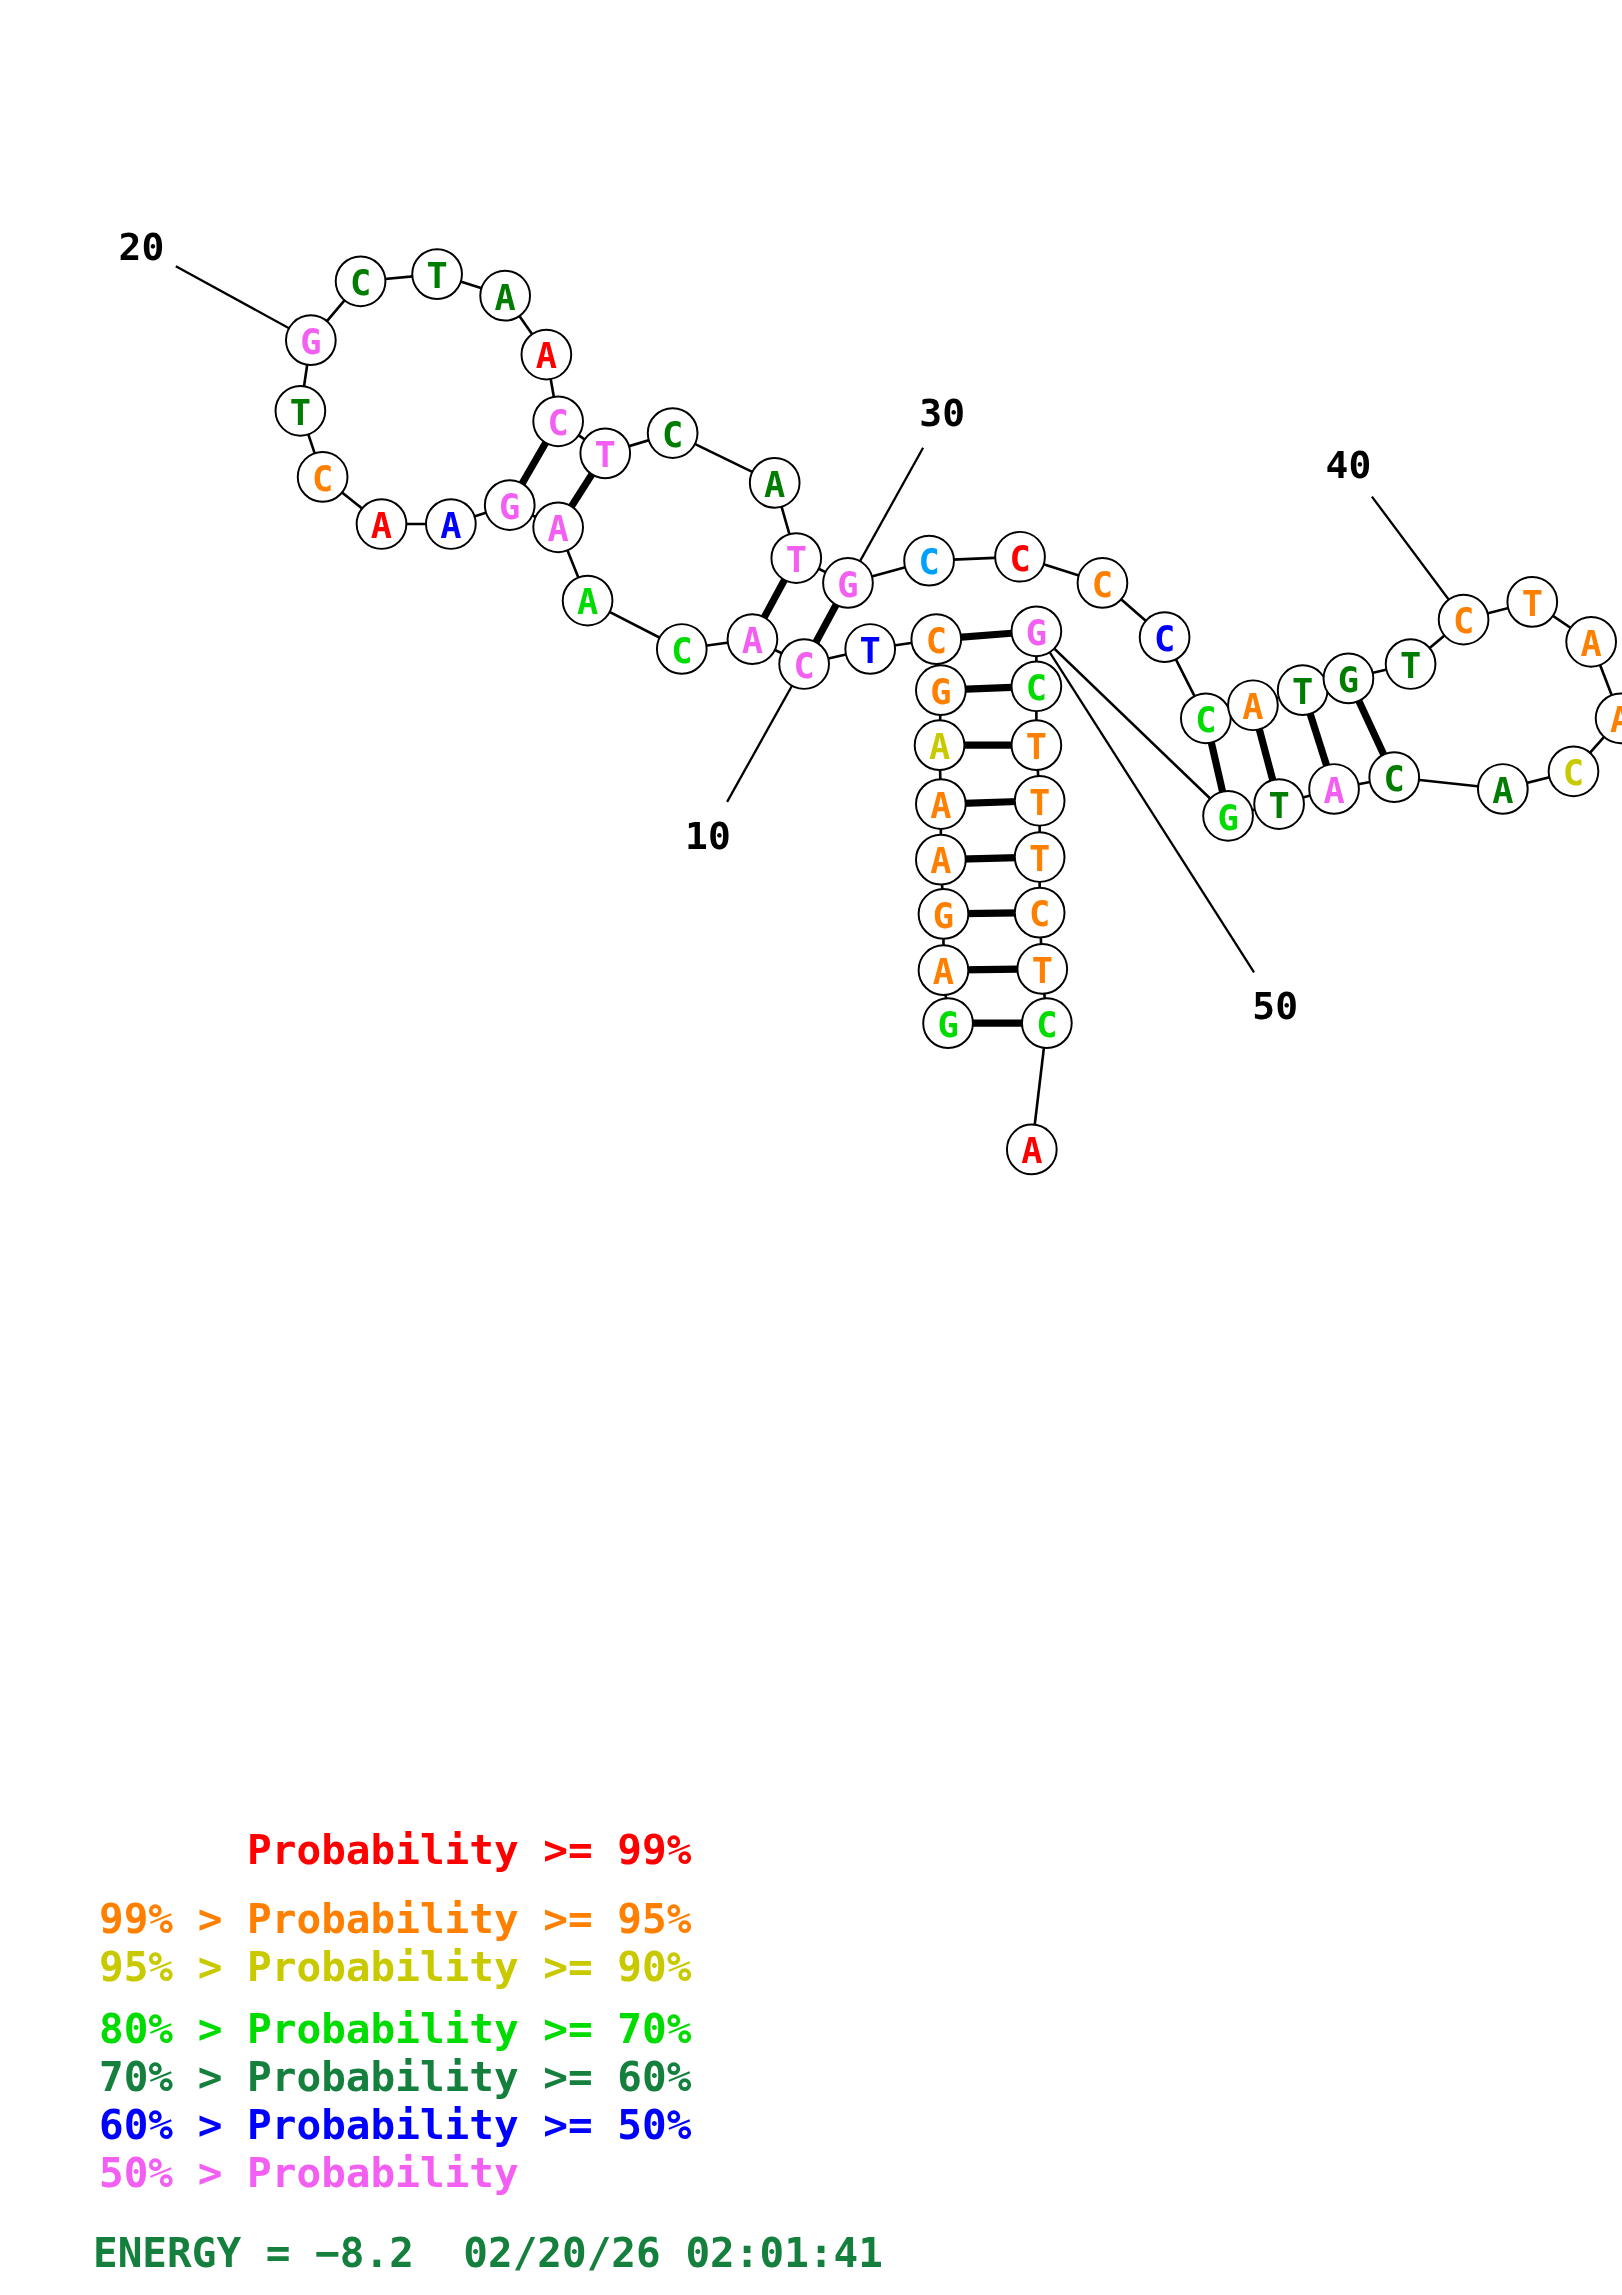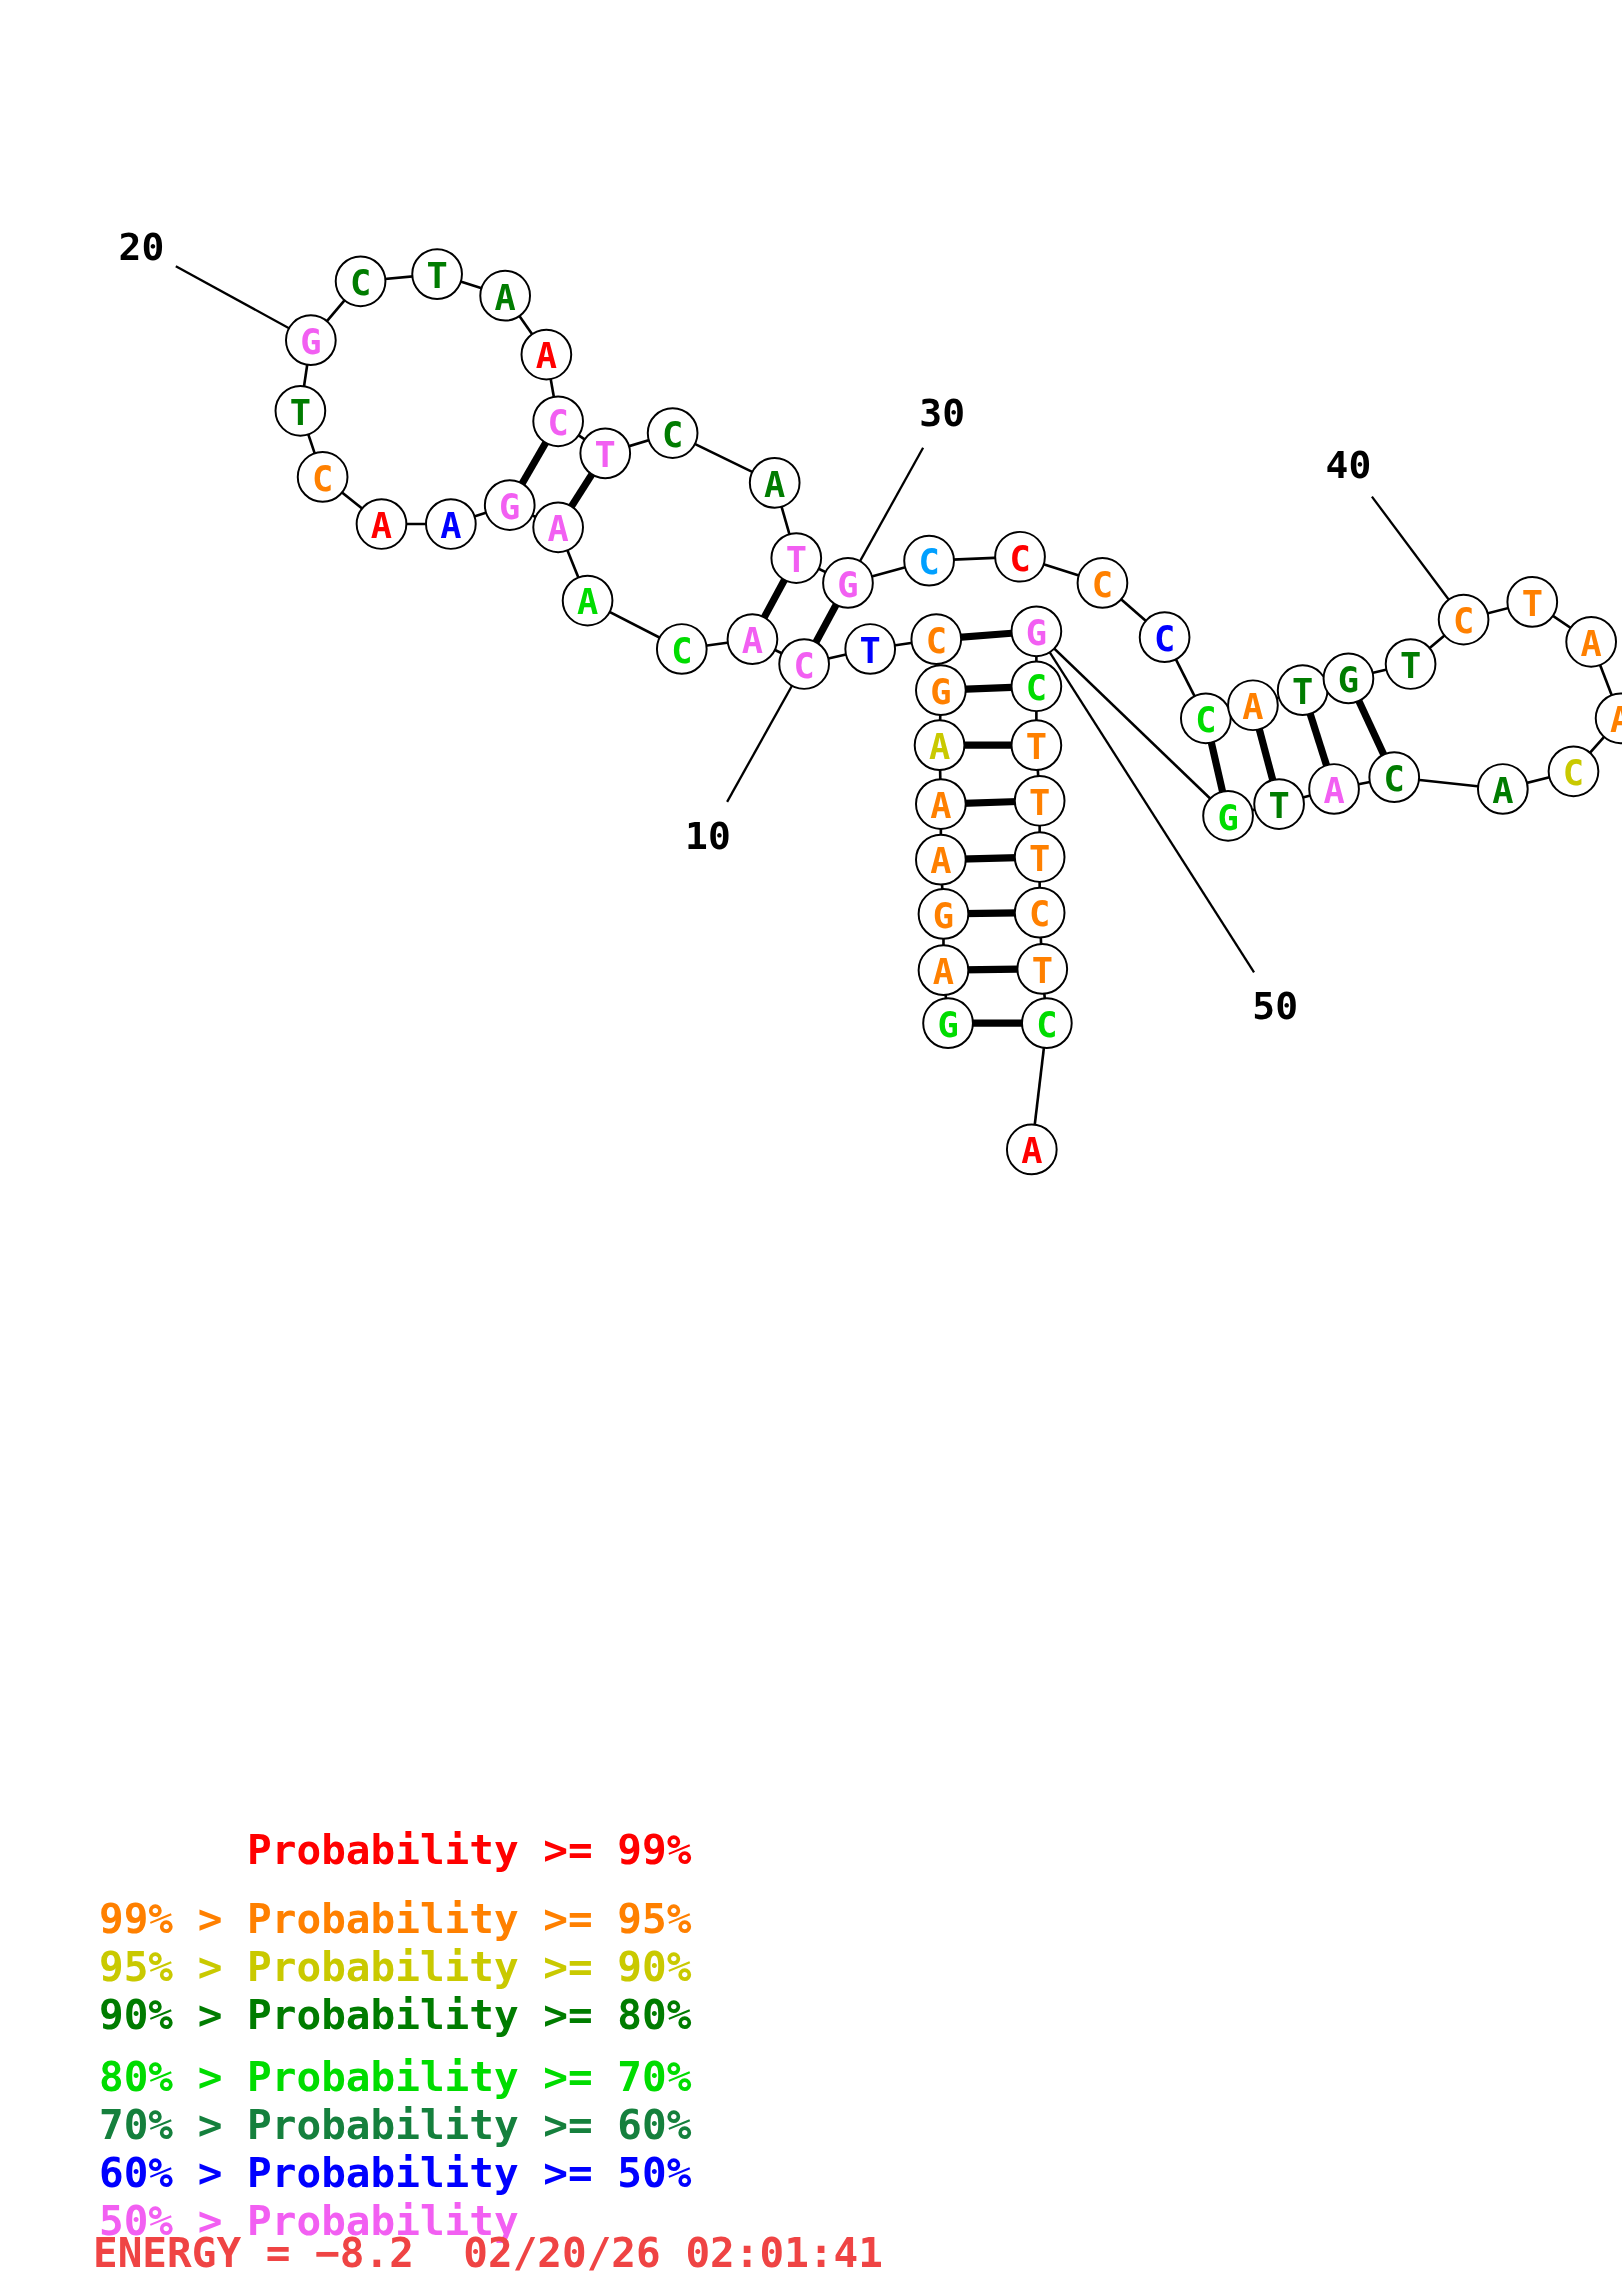--- a/index.html
+++ b/index.html
@@ -15,21 +15,21 @@
   .legend{position:absolute;left:99px;top:1826px;}
   .legend-row{
     white-space:pre;
     font-weight:bold;
     font-size:41px;
     line-height:48px;
     font-family:"DejaVu Sans Mono", monospace;
   }
   .energy{
     position:absolute;left:93px;top:2229px;
-    font-weight:bold;font-size:41px;color:#ef4444;
+    font-weight:bold;font-size:41px;color:#15803d;
     white-space:pre;
     font-family:"DejaVu Sans Mono", monospace;
   }
 </style>
 </head>
 <body>
 
 <div id="canvas">
   <svg id="structure-svg" width="1622" height="2295" viewBox="0 0 2479 3508">
       <line x1="1449" y1="1564" x2="1442" y2="1483" stroke="#000" stroke-width="4"></line>
@@ -229,21 +229,20 @@
       <text x="1082" y="1278" fill="#000" font-size="58" font-weight="bold" text-anchor="middle" dominant-baseline="central" font-family="DejaVu Sans Mono, monospace">10</text>
       <text x="216" y="378" fill="#000" font-size="58" font-weight="bold" text-anchor="middle" dominant-baseline="central" font-family="DejaVu Sans Mono, monospace">20</text>
       <text x="1440" y="632" fill="#000" font-size="58" font-weight="bold" text-anchor="middle" dominant-baseline="central" font-family="DejaVu Sans Mono, monospace">30</text>
       <text x="2061" y="711" fill="#000" font-size="58" font-weight="bold" text-anchor="middle" dominant-baseline="central" font-family="DejaVu Sans Mono, monospace">40</text>
       <text x="1949" y="1537" fill="#000" font-size="58" font-weight="bold" text-anchor="middle" dominant-baseline="central" font-family="DejaVu Sans Mono, monospace">50</text>
     </svg>
   <div class="legend">
       <div class="legend-row" style="color: rgb(255, 0, 0); text-align: right;">      Probability &gt;= 99%</div>
       <div class="legend-row" style="color: rgb(255, 128, 0); margin-top: 21px;">99% &gt; Probability &gt;= 95%</div>
       <div class="legend-row" style="color: rgb(201, 201, 0);">95% &gt; Probability &gt;= 90%</div>
-      <div class="legend-row" style="color: rgb(0, 124, 0);">90% &gt; Probability &gt;= 80%</div>
       <div class="legend-row" style="color: rgb(0, 220, 0); margin-top: 14px;">80% &gt; Probability &gt;= 70%</div>
       <div class="legend-row" style="color: #15803d;">70% &gt; Probability &gt;= 60%</div>
       <div class="legend-row" style="color: rgb(0, 0, 255);">60% &gt; Probability &gt;= 50%</div>
       <div class="legend-row" style="color: rgb(242, 95, 242);">50% &gt; Probability</div>
     </div>
   <div class="energy">ENERGY = −8.2  02/20/26 02:01:41</div>
 </div>
 
 
 </body></html>

